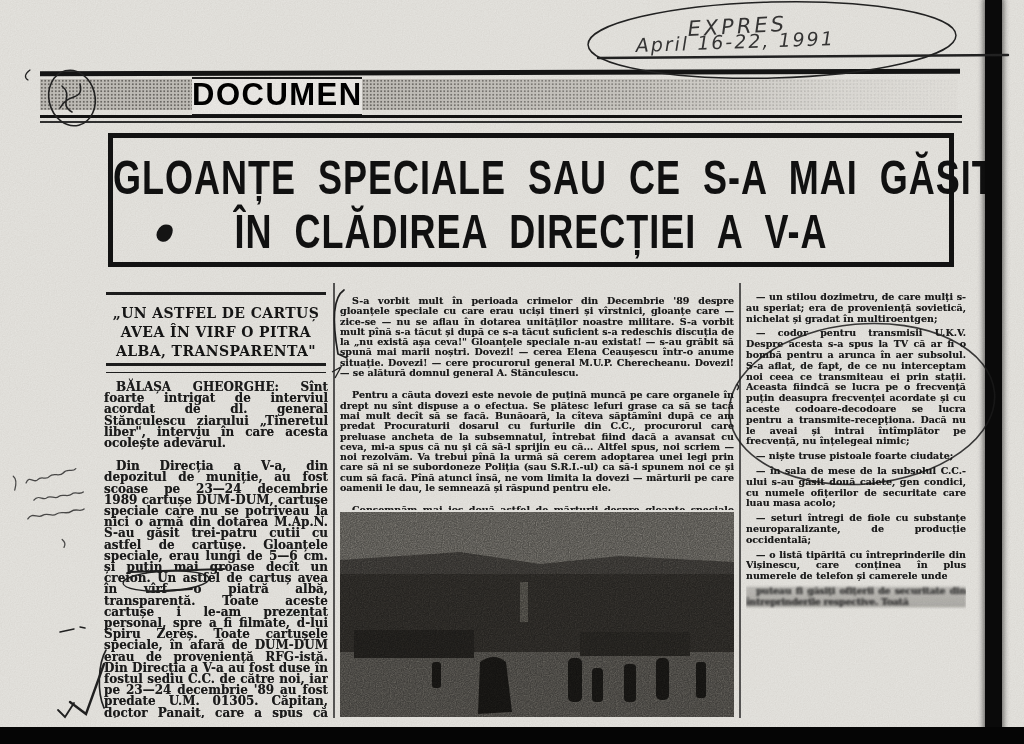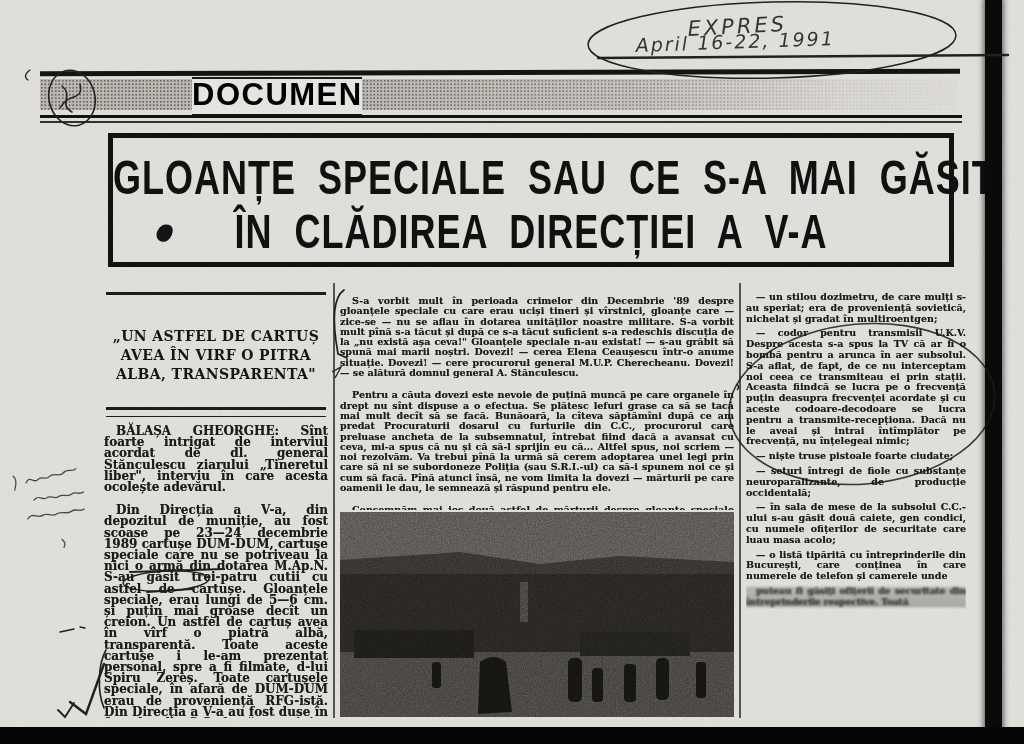--- a/index.html
+++ b/index.html
@@ -47,21 +47,21 @@
 
   .col{overflow:hidden;color:#1d1d1d;}
   .col-left{left:104px;top:292px;width:224px;height:426px;}
   .col-mid{left:340px;top:284px;width:394px;height:226px;}
   .col-right{left:746px;top:292px;width:220px;height:426px;}
 
   .rule-thick{height:3px;background:#1f1f1f;margin:0 2px;}
   .rule-double{height:6px;border-top:3px solid #1f1f1f;border-bottom:1px solid #1f1f1f;margin:0 2px;}
 
   .subhead{font-weight:700;font-size:14px;line-height:19px;text-align:center;
-    padding:9px 4px 23px;letter-spacing:.4px;color:#171717;margin-top:23px;}
+    padding:9px 4px 2px;letter-spacing:.4px;color:#171717;}
 
   .body-txt{font-weight:700;text-align:justify;text-indent:12px;margin:12px 0 3px;
     text-shadow:0 0 .4px rgba(20,20,20,.55);}
   .col-left .body-txt{font-size:12px;line-height:11.2px;}
   .col-left .lead-in{margin-top:9px;}
   .col-mid .body-txt{font-size:9.5px;line-height:10.3px;margin-bottom:2px;}
   .col-right .body-txt{font-size:9.5px;line-height:10.8px;margin:0 0 4px;text-indent:10px;}
   .garbled{filter:blur(.9px);opacity:.92;transform:scaleY(.94);letter-spacing:-.3px;
     background:linear-gradient(rgba(60,58,54,.25),rgba(60,58,54,.35));}
 
@@ -138,23 +138,23 @@
       <rect x="356" y="150" width="10" height="36" rx="3"></rect>
     </g>
     <rect x="0" y="0" width="394" height="205" filter="url(#grain)" opacity="0.5"></rect>
   </svg>
 </div>
 
 <div class="abs col col-right">
   <p class="body-txt">— un stilou dozimetru, de care mulți s-au speriat; era de proveniență sovietică, nichelat și gradat în multiroentgen;</p>
   <p class="body-txt">— codor pentru transmisii U.K.V. Despre acesta s-a spus la TV că ar fi o bombă pentru a arunca în aer subsolul. S-a aflat, de fapt, de ce nu interceptam noi ceea ce transmiteau ei prin stații. Aceasta fiindcă se lucra pe o frecvență puțin deasupra frecvenței acordate și cu aceste codoare-decodoare se lucra pentru a transmite-recepționa. Dacă nu le aveai și intrai întîmplător pe frecvență, nu înțelegeai nimic;</p>
   <p class="body-txt">— niște truse pistoale foarte ciudate;</p>
+  <p class="body-txt">— în sala de mese de la subsolul C.C.-ului s-au găsit două caiete, gen condici, cu numele ofițerilor de securitate care luau masa acolo;</p>
   <p class="body-txt">— seturi întregi de fiole cu substanțe neuroparalizante, de producție occidentală;</p>
-  <p class="body-txt">— în sala de mese de la subsolul C.C.-ului s-au găsit două caiete, gen condici, cu numele ofițerilor de securitate care luau masa acolo;</p>
-  <p class="body-txt">— o listă tipărită cu întreprinderile din București, care conținea în care numerele de telefon și camerele unde</p>
+  <p class="body-txt">— o listă tipărită cu întreprinderile din Vișinescu, care conținea în plus numerele de telefon și camerele unde</p>
   <p class="body-txt garbled">puteau fi găsiți ofițerii de securitate din întreprinderile respective. Toată</p>
 </div>
 
 <div class="abs edge-band"></div>
 <div class="abs bottom-bar"></div>
 
 <svg class="abs overlay" width="1024" height="744" viewBox="0 0 1024 744">
 
   <g stroke="#242424" fill="none" stroke-width="1.5" stroke-linecap="round">
     <ellipse cx="772" cy="40" rx="184" ry="38" transform="rotate(-1.5 772 40)"></ellipse>

